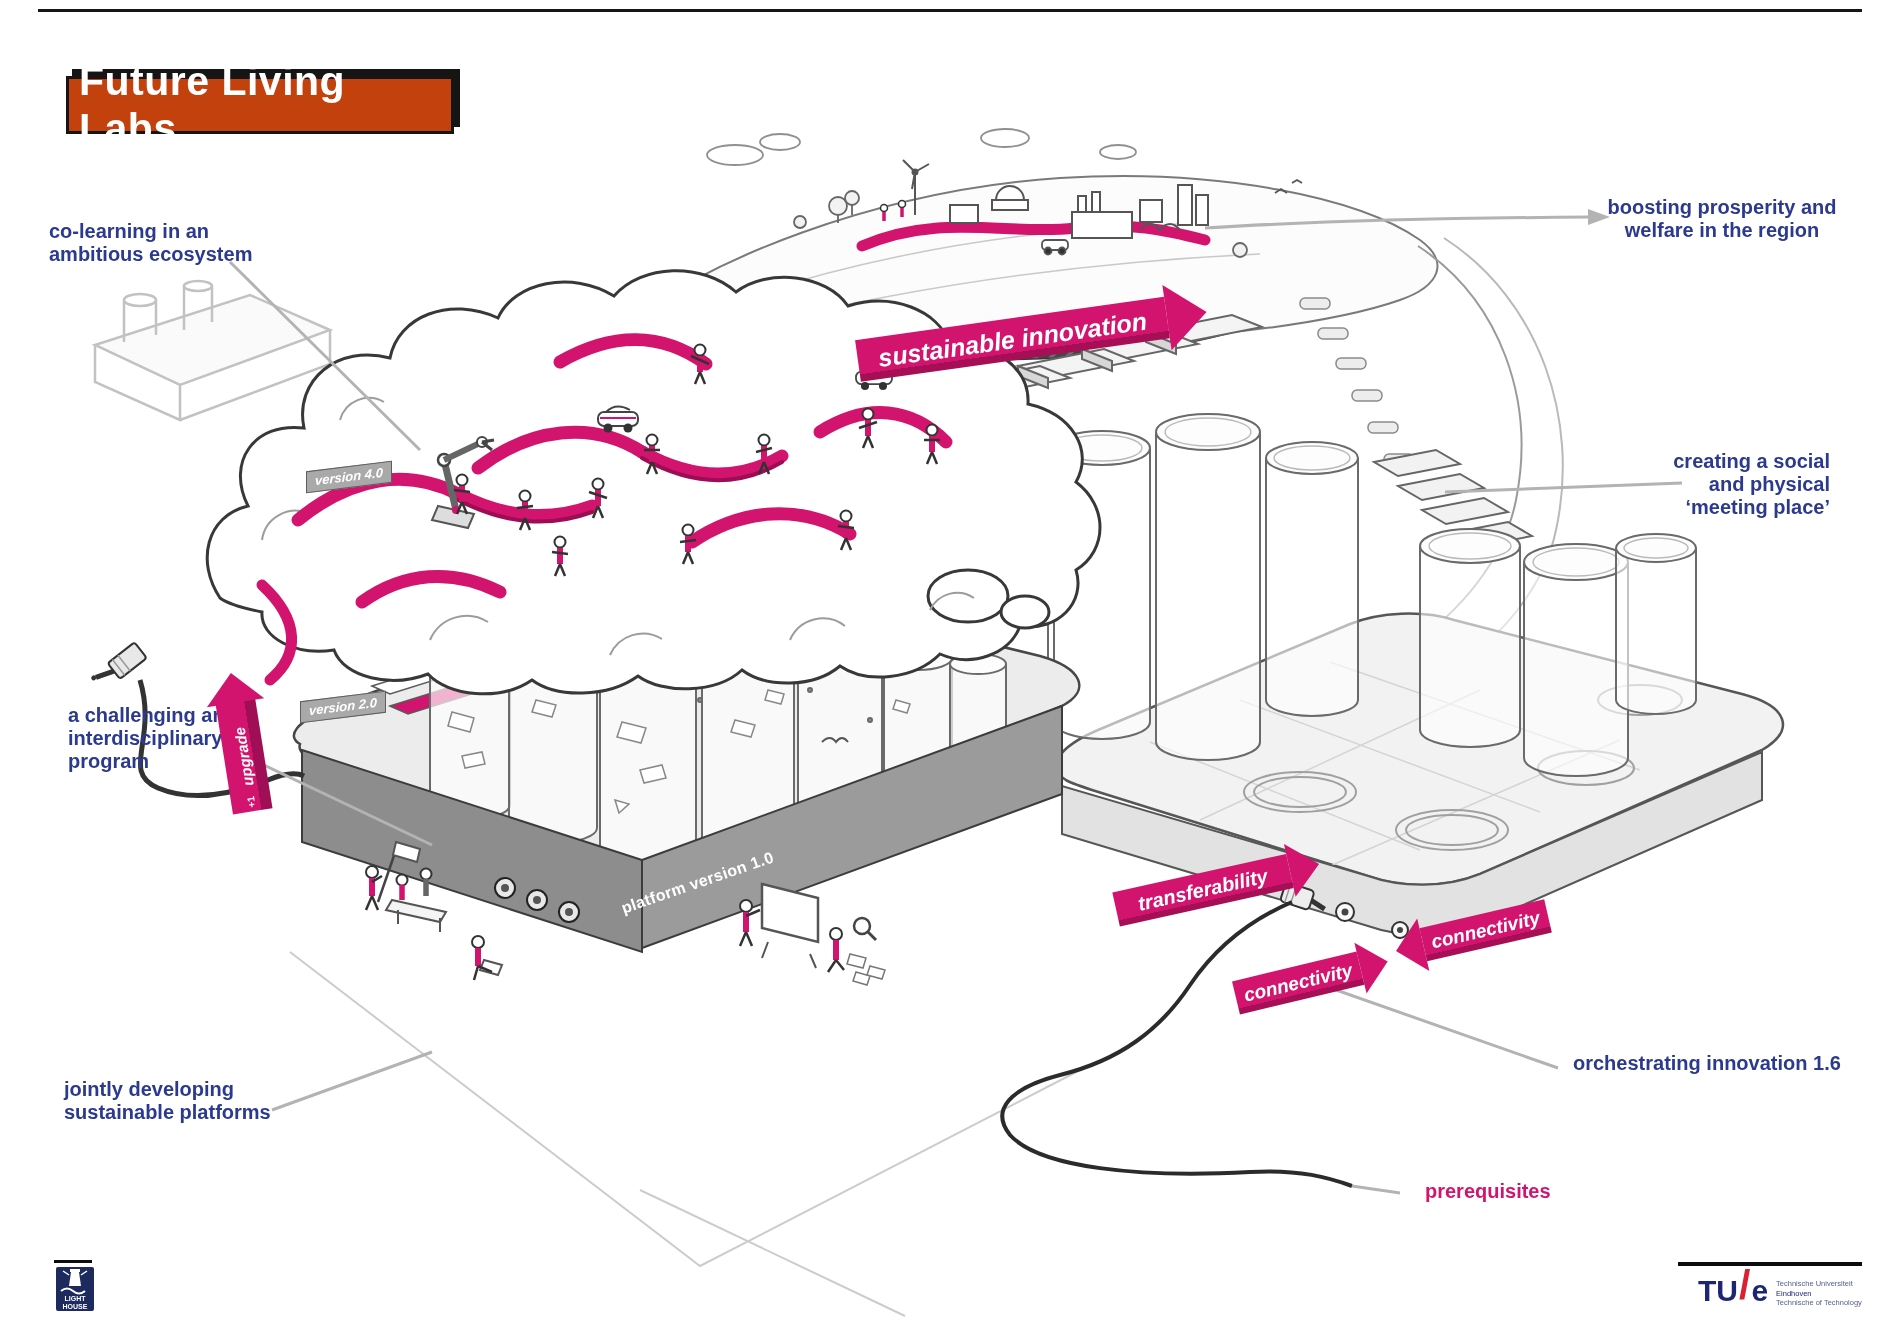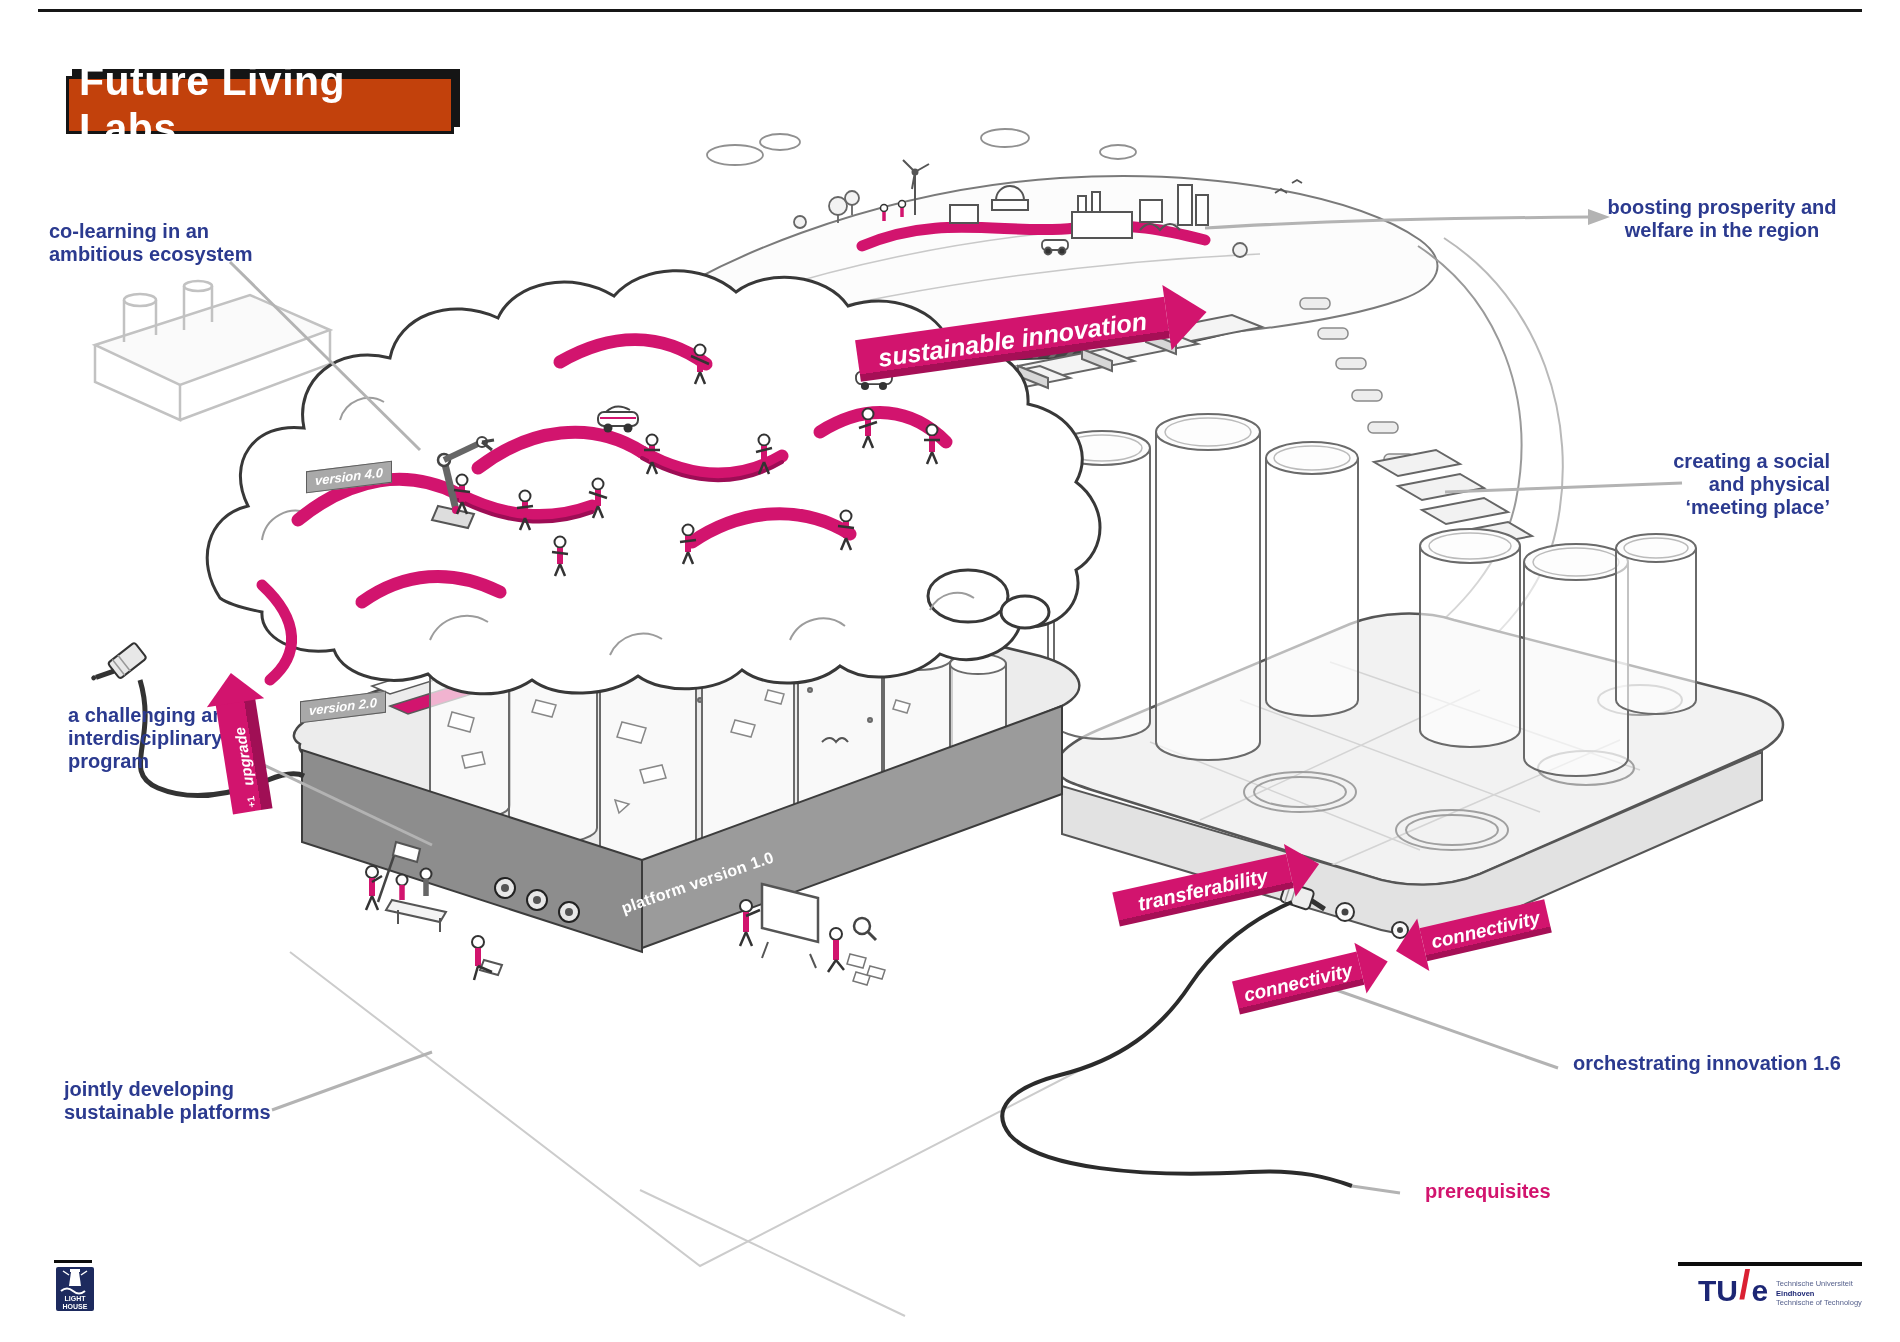--- a/index.html
+++ b/index.html
@@ -69,21 +69,21 @@
   
   #lighthouse-logo{position:absolute;left:54px;top:1260px;width:46px;z-index:5;}
   #lighthouse-logo .lline{width:38px;height:3px;background:#0d0d0d;margin-bottom:4px;}
   #tue-logo{position:absolute;left:1678px;top:1262px;width:184px;z-index:5;}
   #tue-logo .tline{width:184px;height:4px;background:#0d0d0d;}
   #tue-logo .trow{display:flex;align-items:center;margin-top:9px;padding-left:20px;}
   .tue-mark{font-weight:bold;color:#1c2674;font-size:30px;line-height:30px;display:flex;align-items:flex-start;}
   .tue-mark .slash{color:#da2032;font-size:41px;line-height:30px;font-weight:bold;margin:-6px 0 0 1px;}
   .tue-mark .e-glyph{font-size:30px;margin-left:1px;}
   .tue-names{margin-left:8px;padding-top:4px;font-size:7.5px;line-height:9.5px;color:#56618c;white-space:nowrap;}
-  .tue-names .bold{color:#1c2674;font-weight:bold;}
+  .tue-names .bold{color:#1c2674;font-weight:normal;}
 </style>
 </head>
 <body>
 
 <div id="poster">
 
   <div class="topline"></div>
 
   <svg width="1900" height="1342" viewBox="0 0 1900 1342" style="position:absolute;left:0;top:0;z-index:1;" fill="none">
     <defs>

